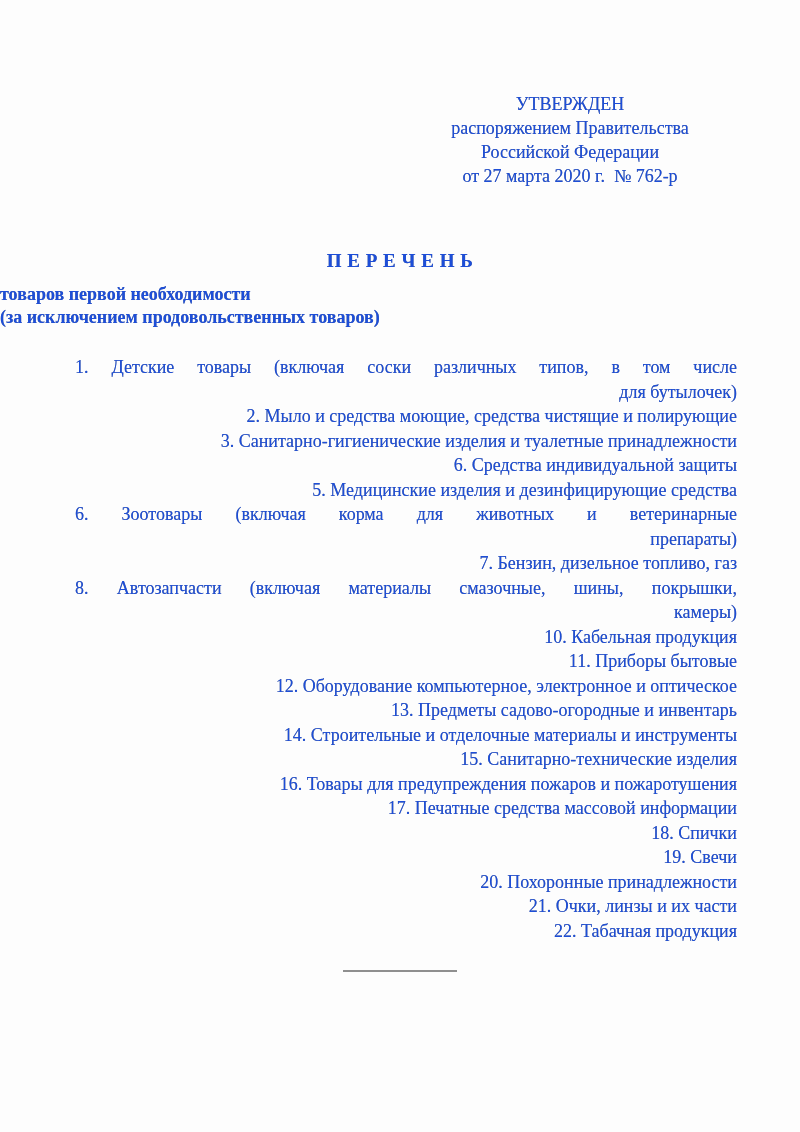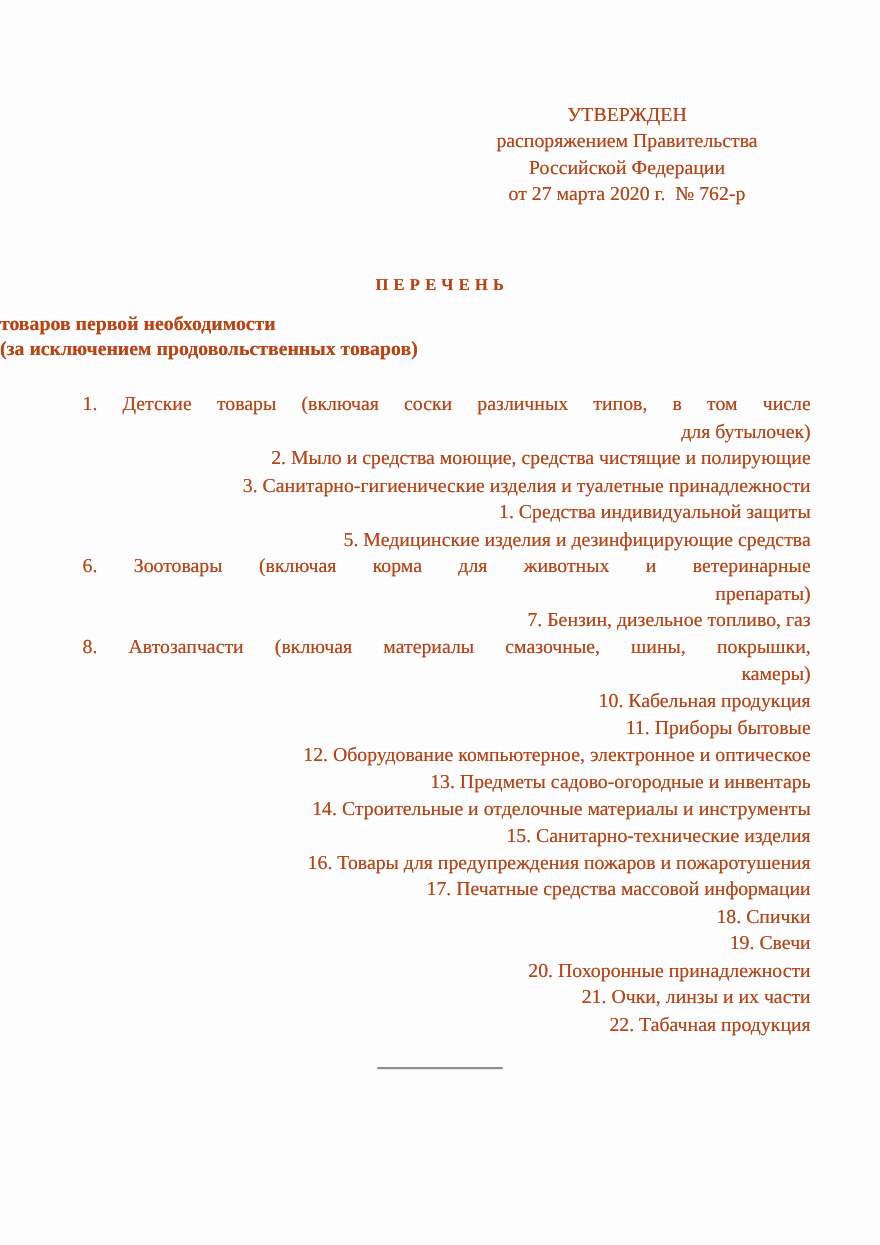--- a/index.html
+++ b/index.html
@@ -7,39 +7,39 @@
     padding: 0;
     background: #ffffff;
   }
   .page {
     position: relative;
     width: 800px;
     height: 1132px;
     margin: 0;
     background: #fdfdfd;
     font-family: "Liberation Serif", "DejaVu Serif", serif;
-    color: #c2410c;
+    color: #1d4ed8;
     overflow: hidden;
     text-shadow: 0 0 0.4px rgba(45,45,45,0.55);
   }
   .approval {
     margin-top: 92px;
     margin-left: 435px;
     width: 270px;
     text-align: center;
     font-size: 18px;
     line-height: 24px;
   }
   .approval .appr-line {
     white-space: pre-wrap;
   }
   .doc-title {
     margin-top: 60px;
     text-align: center;
-    font-size: 15px;
+    font-size: 19px;
     font-weight: bold;
     line-height: 25px;
     letter-spacing: 0.5px;
   }
   .doc-subtitle {
     margin-top: 10px;
     text-align: left;
     font-size: 18px;
     font-weight: bold;
     line-height: 23px;
@@ -91,21 +91,21 @@
         <div class="line first stretch">1. Детские товары (включая соски различных типов, в том числе</div>
         <div class="line">для бутылочек)</div>
       </div>
       <div class="item">
         <div class="line first">2. Мыло и средства моющие, средства чистящие и полирующие</div>
       </div>
       <div class="item">
         <div class="line first">3. Санитарно-гигиенические изделия и туалетные принадлежности</div>
       </div>
       <div class="item">
-        <div class="line first">1. Средства индивидуальной защиты</div>
+        <div class="line first">6. Средства индивидуальной защиты</div>
       </div>
       <div class="item">
         <div class="line first">5. Медицинские изделия и дезинфицирующие средства</div>
       </div>
       <div class="item">
         <div class="line first stretch">6. Зоотовары (включая корма для животных и ветеринарные</div>
         <div class="line">препараты)</div>
       </div>
       <div class="item">
         <div class="line first">7. Бензин, дизельное топливо, газ</div>

